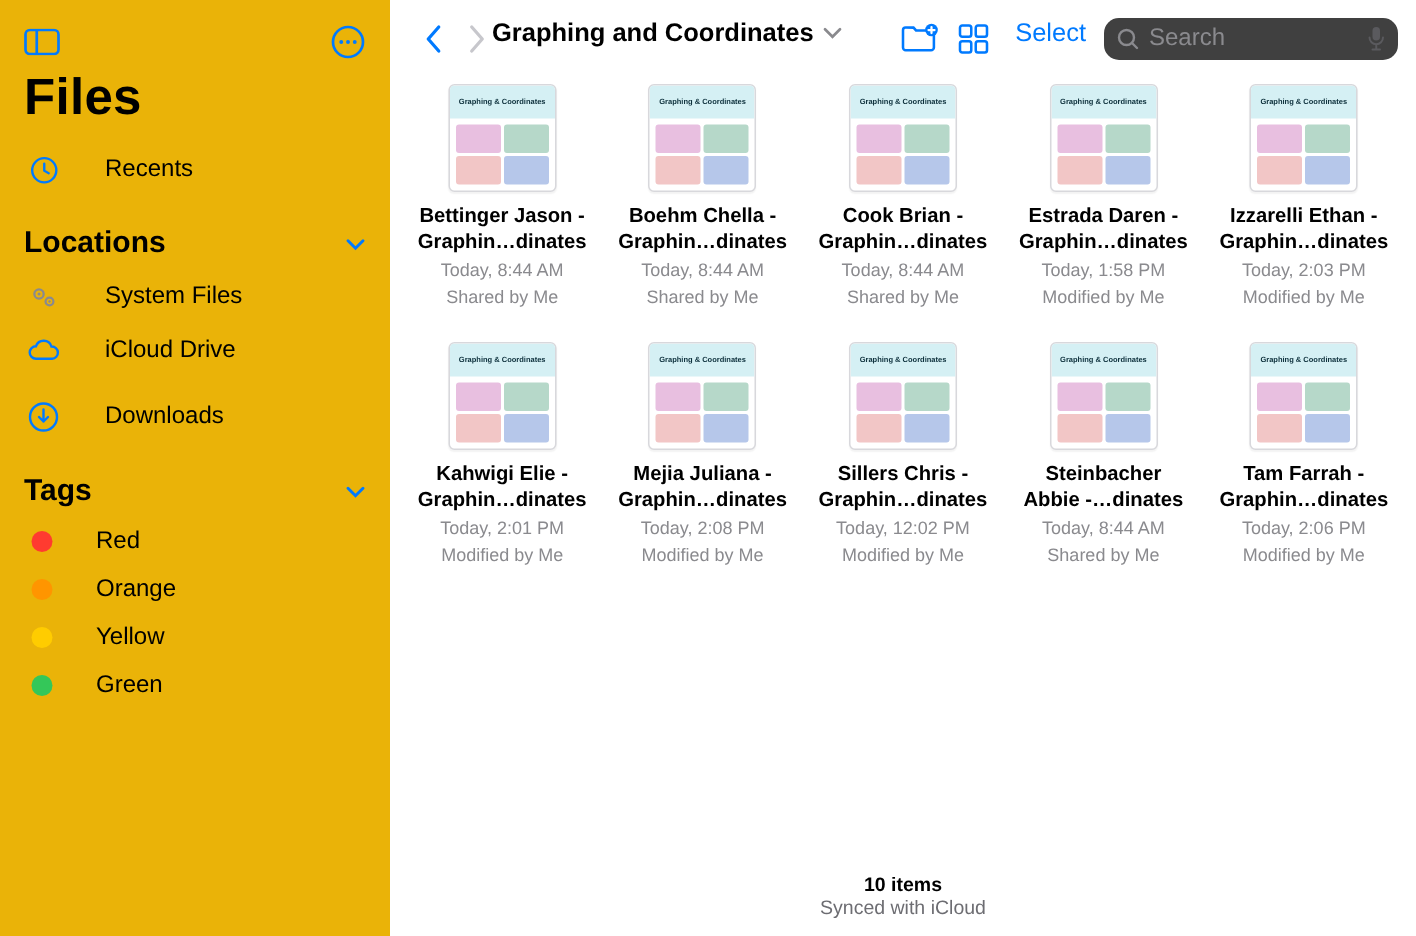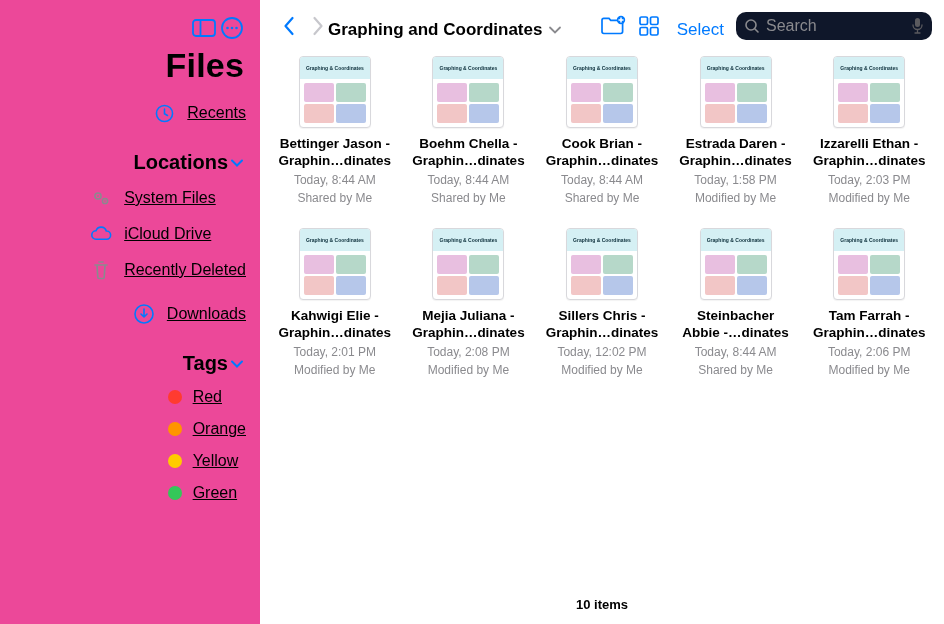--- a/index.html
+++ b/index.html
@@ -1,42 +1,42 @@
 <!DOCTYPE html>
 <html><head>
   <meta charset="utf-8">
   <style>
     * { margin: 0; padding: 0; box-sizing: border-box; font-family: -apple-system, "SF Pro Text", "Helvetica Neue", Arial, sans-serif; -webkit-font-smoothing: antialiased; }
     body { width: 944px; height: 624px; display: flex; background: #fff; overflow: hidden; }
     
     
-    .sidebar { width: 260px; height: 100%; background: #ec4899; display: flex; flex-direction: column; padding-top: 8px; overflow: hidden; align-items: flex-end; }
+    .sidebar { width: 260px; height: 100%; background: #eab308; display: flex; flex-direction: column; padding-top: 8px; overflow: hidden; }
     .sb-topbar { display: flex; align-items: center; justify-content: space-between; padding: 6px 14px 4px 14px; }
     .sb-topbar .icon-btn { width: 28px; height: 28px; display: flex; align-items: center; justify-content: center; }
     .sb-title { font-size: 34px; font-weight: 700; letter-spacing: .2px; padding: 0 16px 8px 16px; color: #000; }
     
     .sb-group { padding: 2px 0 6px 0; }
     .sb-header { display: flex; align-items: center; justify-content: space-between; padding: 14px 14px 4px 16px; }
     .sb-header .label { font-size: 20px; font-weight: 700; color: #000; }
     .sb-header .chev { width: 18px; height: 18px; display:flex; align-items:center; justify-content:center; }
     
-    .sb-item { display: flex; align-items: center; gap: 10px; padding: 7px 14px 7px 16px; font-size: 16px; color: #000; text-decoration: underline; }
+    .sb-item { display: flex; align-items: center; gap: 28px; padding: 7px 14px 7px 16px; font-size: 16px; color: #000; }
     .sb-item .glyph { width: 26px; height: 22px; display: flex; align-items: center; justify-content: center; }
     
     .tag-dot { width: 14px; height:14px; border-radius: 50%; margin-left: 5px; margin-right:1px; }
     
     
     .main { flex: 1; height: 100%; display: flex; flex-direction: column; }
-    .toolbar { display: flex; align-items: flex-end; gap: 4px; padding: 12px 12px 6px 12px; }
+    .toolbar { display: flex; align-items: flex-start; gap: 4px; padding: 12px 12px 6px 12px; }
     .tb-btn { width: 32px; height: 28px; display:flex; align-items:center; justify-content:center; }
     .tb-crumb { font-size: 17px; font-weight: 600; color: #000; }
     .tb-crumb-wrap { display:flex; align-items:center; gap:6px; margin-left: -4px;}
     .flex-spacer { flex: 1; }
     .tb-select { color:#007aff; font-size:17px; padding:0 8px; }
-    .searchbar { display:flex; align-items:center; background:#0f172a; border-radius:10px; padding:5px 8px; gap:6px; width: 196px; }
+    .searchbar { display:flex; align-items:center; background:#404040; border-radius:10px; padding:5px 8px; gap:6px; width: 196px; }
     .searchbar .ph { color:#8a8a8e; font-size:16px; flex:1; }
     
     .grid-wrap { flex:1; overflow:auto; padding: 10px 12px 0 12px; }
     .grid { display:grid; grid-template-columns: repeat(5, 1fr); column-gap: 8px; row-gap: 22px; }
     .file { display:flex; flex-direction:column; align-items:center; text-align:center; }
     .thumb { width: 72px; height: 72px; border:1px solid #d8d8dc; border-radius:4px; background:#fff; overflow:hidden; display:flex; flex-direction:column; box-shadow: 0 1px 1px rgba(0,0,0,.05); }
     .thumb-top { height: 22px; background:#d5f0f4; display:flex; align-items:center; justify-content:center; }
     .thumb-top span { font-size:5px; font-weight:700; color:#0b2e3a; }
     .thumb-body { flex:1; display:grid; grid-template-columns:1fr 1fr; grid-template-rows:1fr 1fr; gap:2px; padding:4px; }
     .q { border-radius:2px; }
@@ -106,28 +106,20 @@
       <span>System Files</span>
     </div>
     <div class="sb-item">
       <span class="glyph">
           <svg width="24" height="16" viewBox="0 0 24 16">
             <path d="M7 13.2A4.2 4.2 0 0 1 7 4.8 5.4 5.4 0 0 1 17.3 5a3.9 3.9 0 0 1 .4 8.2H7z" stroke="#007aff" stroke-width="1.6" fill="none"></path>
           </svg>
         </span>
       <span>iCloud Drive</span>
     </div>
-    <div class="sb-item">
-      <span class="glyph">
-          <svg width="20" height="22" viewBox="0 0 20 22">
-            <path d="M4 6h12M8 3h4M6 6l.8 12.3c0 .7.6 1.2 1.3 1.2h3.8c.7 0 1.2-.5 1.3-1.2L14 6" stroke="#8a8a8e" stroke-width="1.6" fill="none" stroke-linecap="round"></path>
-          </svg>
-        </span>
-      <span>Recently Deleted</span>
-    </div>
   </div>
 
   <div class="sb-group">
     <div class="sb-item">
       <span class="glyph">
           <svg width="22" height="22" viewBox="0 0 22 22">
             <circle cx="11" cy="11" r="9" stroke="#007aff" stroke-width="1.6" fill="none"></circle>
             <path d="M11 6v8M8 11l3 3 3-3" stroke="#007aff" stroke-width="1.6" fill="none" stroke-linecap="round" stroke-linejoin="round"></path>
           </svg>
         </span>
@@ -379,14 +371,15 @@
           </div>
           <div class="name">Tam Farrah -<br>Graphin…dinates</div>
           <div class="meta">Today, 2:06 PM</div>
           <div class="meta">Modified by Me</div>
         </div>
       </div>
   </div>
 
   <div class="footer">
     <div class="f1">10 items</div>
+    <div class="f2">Synced with iCloud</div>
   </div>
 </main>
 
 </body></html>

